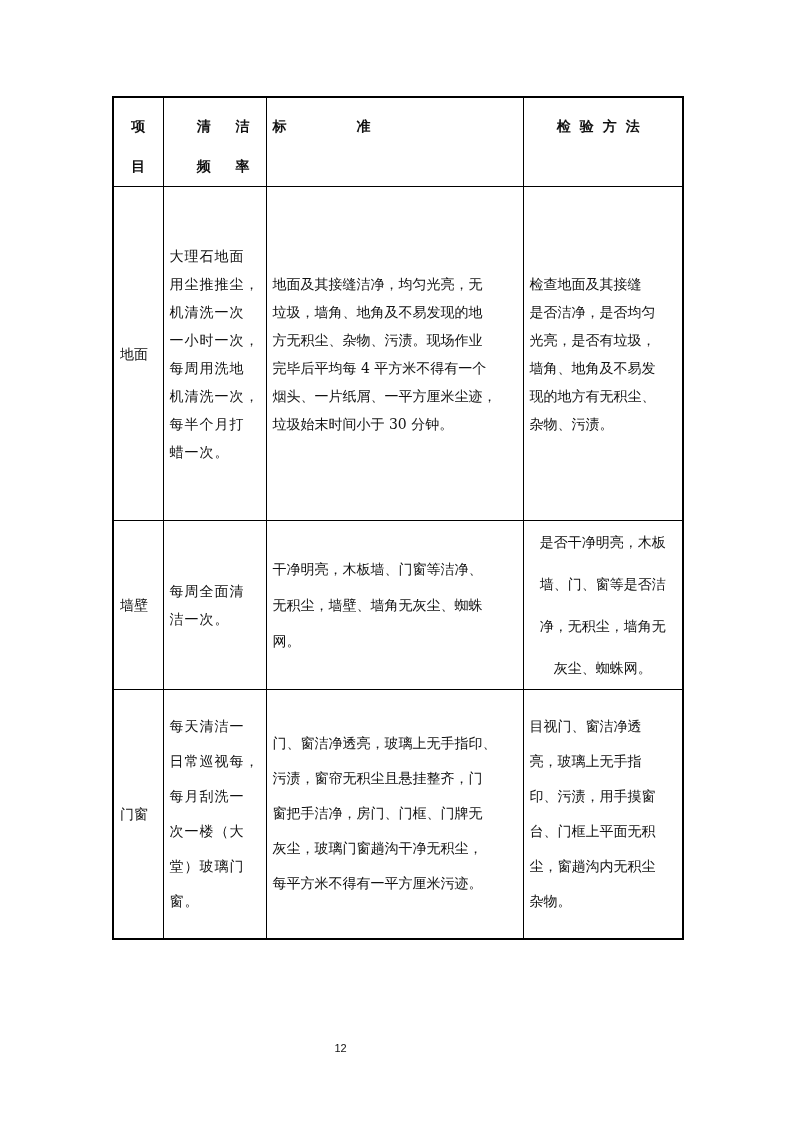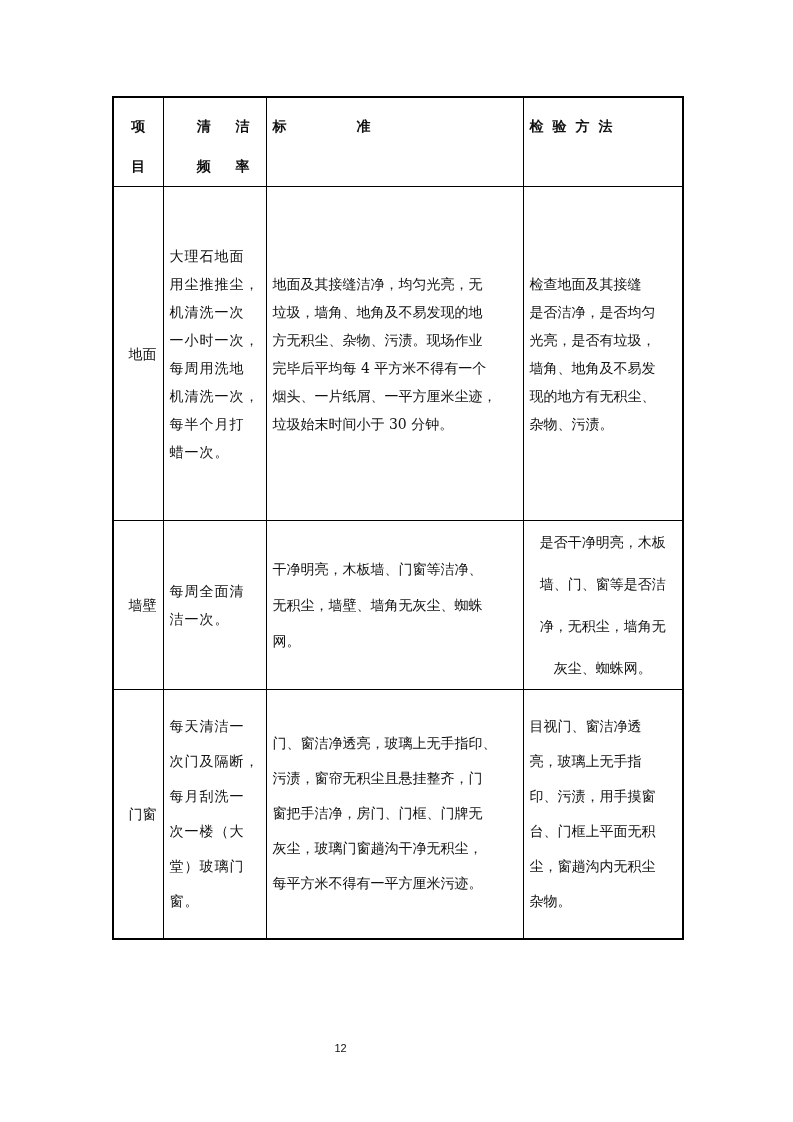--- a/index.html
+++ b/index.html
@@ -10,23 +10,23 @@
               border: 2px solid #000; }
   table.std td, table.std th { border: 1px solid #000; padding: 0 6px; vertical-align: middle;
               font-size: 14px; line-height: 28px; font-weight: normal; }
   col.c1 { width: 50px; } col.c2 { width: 103px; } col.c3 { width: 257px; } col.c4 { width: 160px; }
   tr.head { height: 85px; }
   tr.head th { font-weight: bold; vertical-align: top; padding-top: 8px; line-height: 40px; }
   .h1 { text-align: center; }
   .h2 { padding-left: 30px !important; letter-spacing: 10px; text-align: right; }
   .h3 { text-align: left; word-spacing: 0; }
   .h3 span.gap { display: inline-block; width: 70px; }
-  .h4 { text-align: left; letter-spacing: 9px; }
+  .h4 { text-align: center; letter-spacing: 9px; }
   tr.r1 { height: 334px; } tr.r2 { height: 168px; } tr.r3 { height: 249px; }
-  td.item { text-align: right; padding: 0 2px; }
+  td.item { text-align: left; padding: 0 2px; }
   td.freq { text-align: justify; line-height: 42px; letter-spacing: 1px; }
   td.std-text { line-height: 42px; }
   td.method { line-height: 42px; }
   tr.r2 td.std-text { line-height: 36px; }
   tr.r2 td.method { line-height: 42px; text-align: center; }
   tr.r3 td.freq { line-height: 35px; }
   tr.r3 td.std-text { line-height: 35px; }
   tr.r3 td.method { line-height: 35px; }
   .line { display: block; white-space: nowrap; }
   .page-num { position: absolute; left: 0; width: 681px; top: 1042px; text-align: center;
@@ -104,21 +104,21 @@
       <span class="line">墙、门、窗等是否洁</span>
       <span class="line">净，无积尘，墙角无</span>
       <span class="line">灰尘、蜘蛛网。</span>
     </td>
   </tr>
 
   <tr class="r3">
     <td class="item">门窗</td>
     <td class="freq">
       <span class="line">每天清洁一</span>
-      <span class="line">次门及隔断，</span>
+      <span class="line">日常巡视每，</span>
       <span class="line">每月刮洗一</span>
       <span class="line">次一楼（大</span>
       <span class="line">堂）玻璃门</span>
       <span class="line">窗。</span>
     </td>
     <td class="std-text">
       <span class="line">门、窗洁净透亮，玻璃上无手指印、</span>
       <span class="line">污渍，窗帘无积尘且悬挂整齐，门</span>
       <span class="line">窗把手洁净，房门、门框、门牌无</span>
       <span class="line">灰尘，玻璃门窗趟沟干净无积尘，</span>

